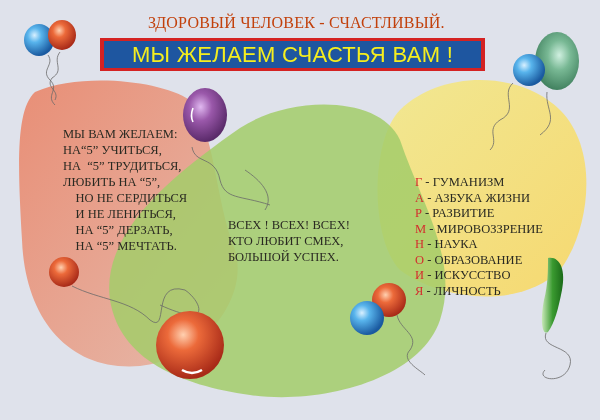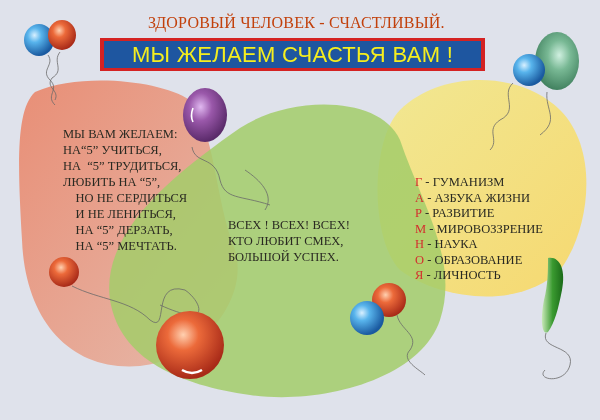--- a/index.html
+++ b/index.html
@@ -121,14 +121,15 @@
   <span class="ln">БОЛЬШОЙ УСПЕХ.</span>
 </div>
 
 <div class="text-block right-text">
   <span class="acro-row"><span class="acro-letter">Г</span><span> - ГУМАНИЗМ</span></span>
   <span class="acro-row"><span class="acro-letter">А</span><span> - АЗБУКА ЖИЗНИ</span></span>
   <span class="acro-row"><span class="acro-letter">Р</span><span> - РАЗВИТИЕ</span></span>
   <span class="acro-row"><span class="acro-letter">М</span><span> - МИРОВОЗЗРЕНИЕ</span></span>
   <span class="acro-row"><span class="acro-letter">Н</span><span> - НАУКА</span></span>
   <span class="acro-row"><span class="acro-letter">О</span><span> - ОБРАЗОВАНИЕ</span></span>
+  <span class="acro-row"><span class="acro-letter">И</span><span> - ИСКУССТВО</span></span>
   <span class="acro-row"><span class="acro-letter">Я</span><span> - ЛИЧНОСТЬ</span></span>
 </div>
 
 </body></html>

